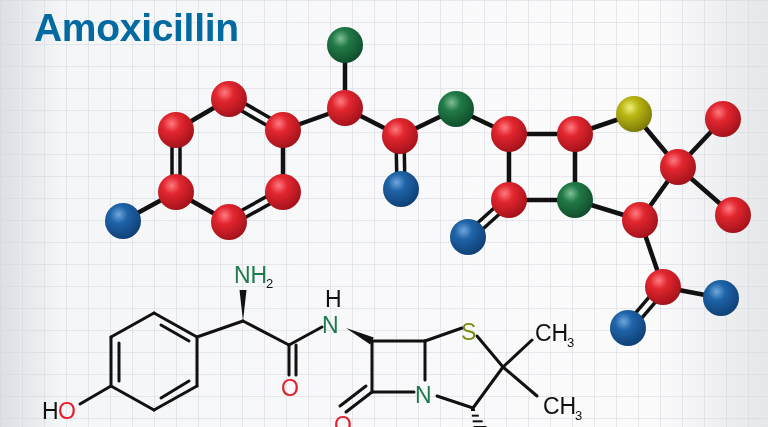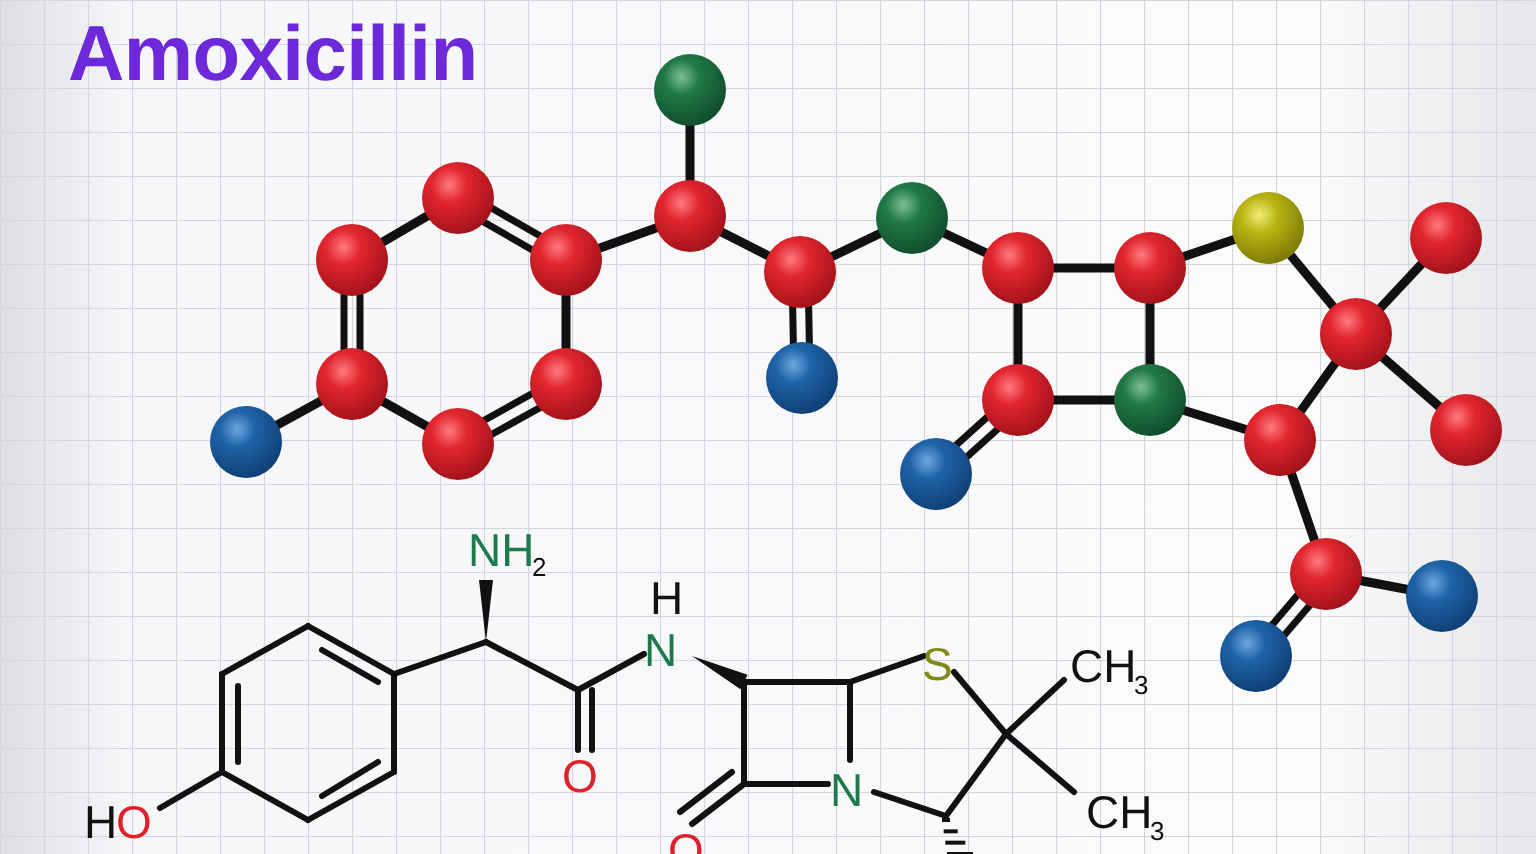--- a/index.html
+++ b/index.html
@@ -28,21 +28,21 @@
         <stop offset="1" stop-color="#e6e7ea"></stop>
       </linearGradient>
       <pattern id="grid" width="22" height="22" patternUnits="userSpaceOnUse" x="0" y="0">
         <path d="M22 0 L0 0 0 22" fill="none" stroke="#d3d6dc" stroke-width="1.1"></path>
       </pattern>
     </defs>
     <rect width="768" height="427" fill="url(#shade)"></rect>
     <rect width="768" height="427" fill="url(#grid)"></rect>
   </svg>
 
-  <h1 id="title" style="color: #6d28d9;">Amoxicillin</h1>
+  <h1 id="title" style="color: #0369a1;">Amoxicillin</h1>
 
   <svg id="diagram" viewBox="0 0 768 427">
     <defs>
       <radialGradient id="gC" cx="0.38" cy="0.32" r="0.7">
         <stop offset="0" stop-color="#ff7a80"></stop>
           <stop offset="0.35" stop-color="#e2262f"></stop>
           <stop offset="1" stop-color="#a3121a"></stop>
       </radialGradient>
       <radialGradient id="gO" cx="0.38" cy="0.32" r="0.7">
         <stop offset="0" stop-color="#6fa7dd"></stop>

